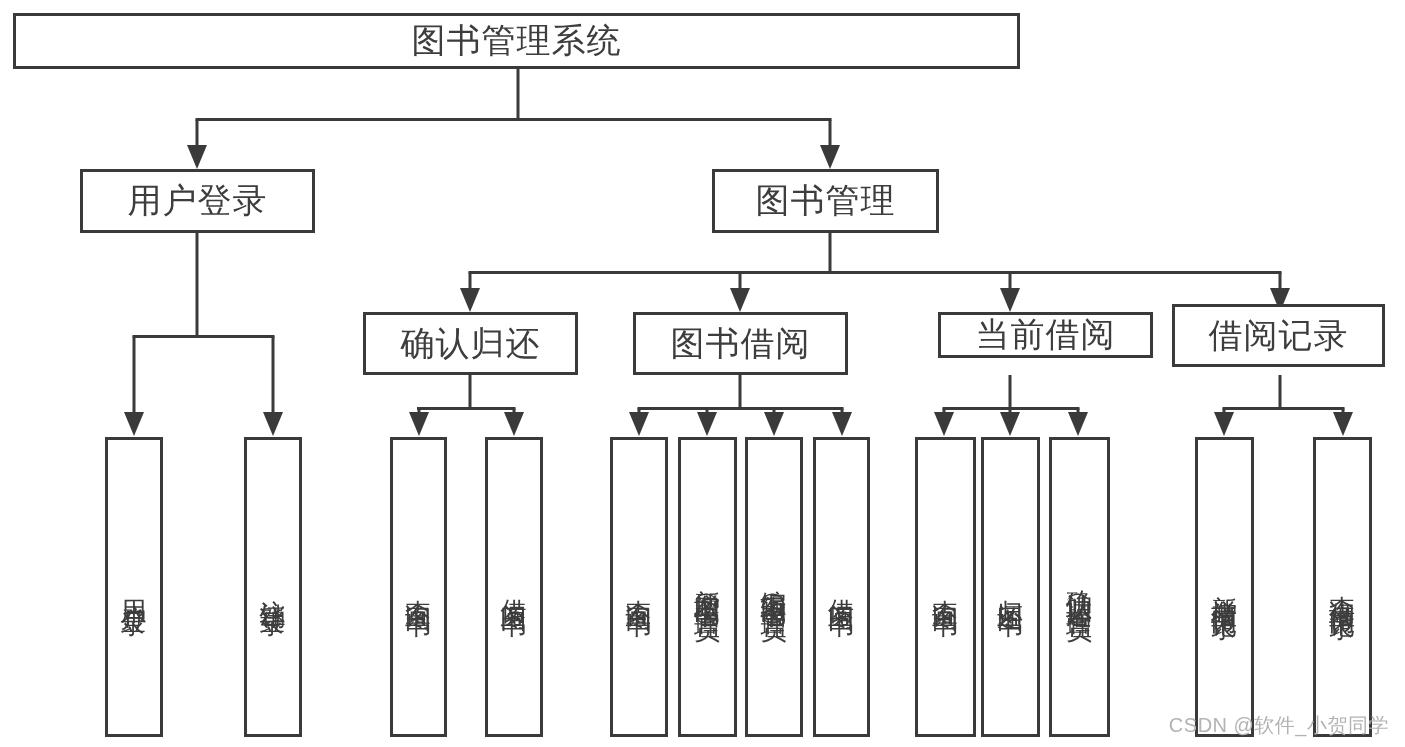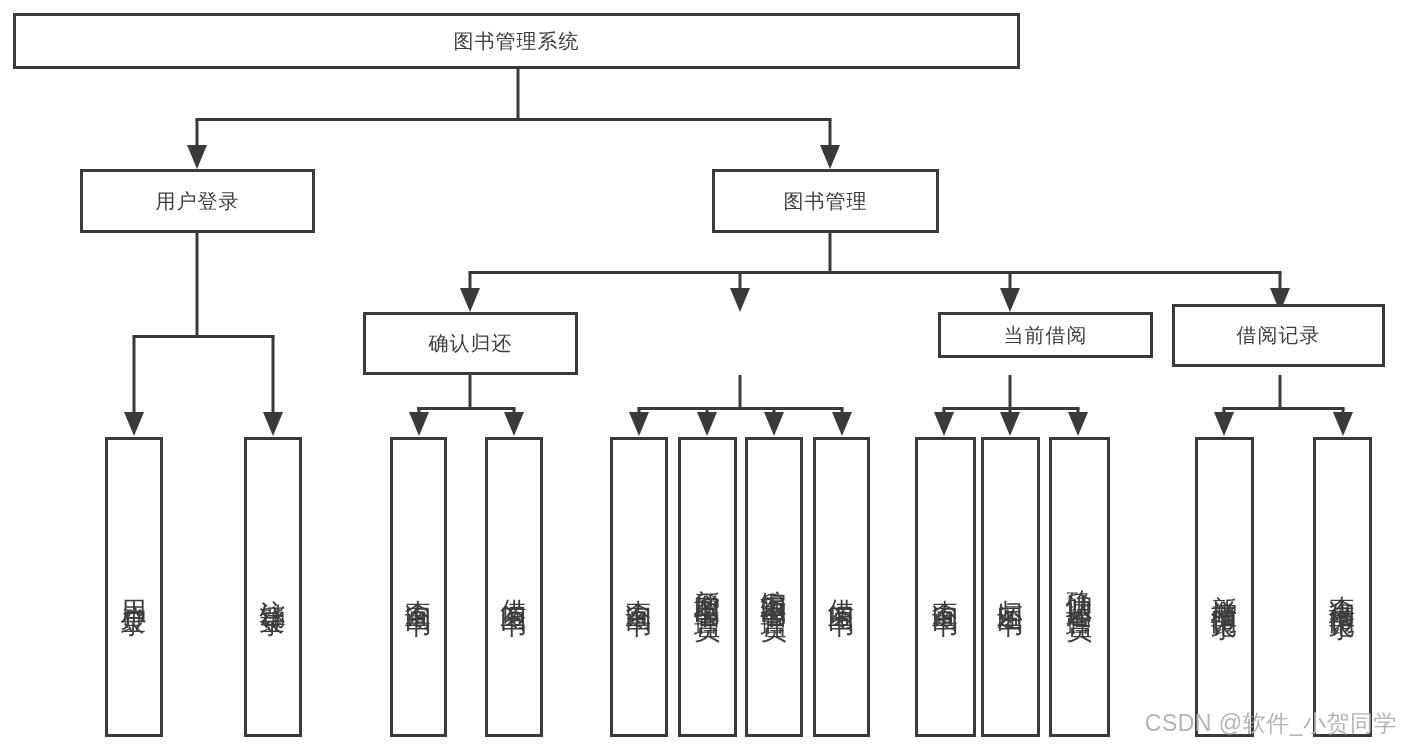--- a/index.html
+++ b/index.html
@@ -25,21 +25,21 @@
     position: absolute;
     box-sizing: border-box;
     border: 3px solid #3a3a3a;
     background: #ffffff;
     display: flex;
     align-items: center;
     justify-content: center;
     z-index: 2;
   }
   .nbox .hlabel {
-    font-size: 20px;
+    font-size: 34px;
     letter-spacing: 1px;
     color: #3d3d3d;
     white-space: nowrap;
   }
   .vbox {
     position: absolute;
     box-sizing: border-box;
     border: 3px solid #3a3a3a;
     background: #ffffff;
     display: flex;
@@ -51,23 +51,23 @@
     writing-mode: vertical-lr;
     text-orientation: mixed;
     font-size: 26px;
     letter-spacing: 4px;
     color: #3d3d3d;
     line-height: 1;
     white-space: nowrap;
   }
   .watermark {
     position: absolute;
-    right: 8px;
+    right: 16px;
     bottom: 8px;
-    font-size: 23px;
+    font-size: 20px;
     letter-spacing: 0.5px;
     color: #b3b3b3;
     z-index: 3;
     white-space: nowrap;
   }
 </style>
 </head>
 <body>
 
 <div class="canvas">
@@ -143,20 +143,23 @@
   <div class="nbox" style="left:80px;top:169px;width:235px;height:64px">
     <span class="hlabel">用户登录</span>
   </div>
   <div class="nbox" style="left:712px;top:169px;width:227px;height:64px">
     <span class="hlabel">图书管理</span>
   </div>
 
   <div class="nbox" style="left:363px;top:312px;width:215px;height:63px">
     <span class="hlabel">确认归还</span>
   </div>
+  <div class="nbox" style="left:633px;top:312px;width:215px;height:63px">
+    <span class="hlabel">图书借阅</span>
+  </div>
   <div class="nbox" style="left:938px;top:312px;width:215px;height:46px">
     <span class="hlabel">当前借阅</span>
   </div>
   <div class="nbox" style="left:1172px;top:304px;width:213px;height:63px">
     <span class="hlabel">借阅记录</span>
   </div>
 
   <div class="vbox" style="left:105px;top:437px;width:58px;height:300px">
     <span class="vlabel">用户登录</span>
   </div>

